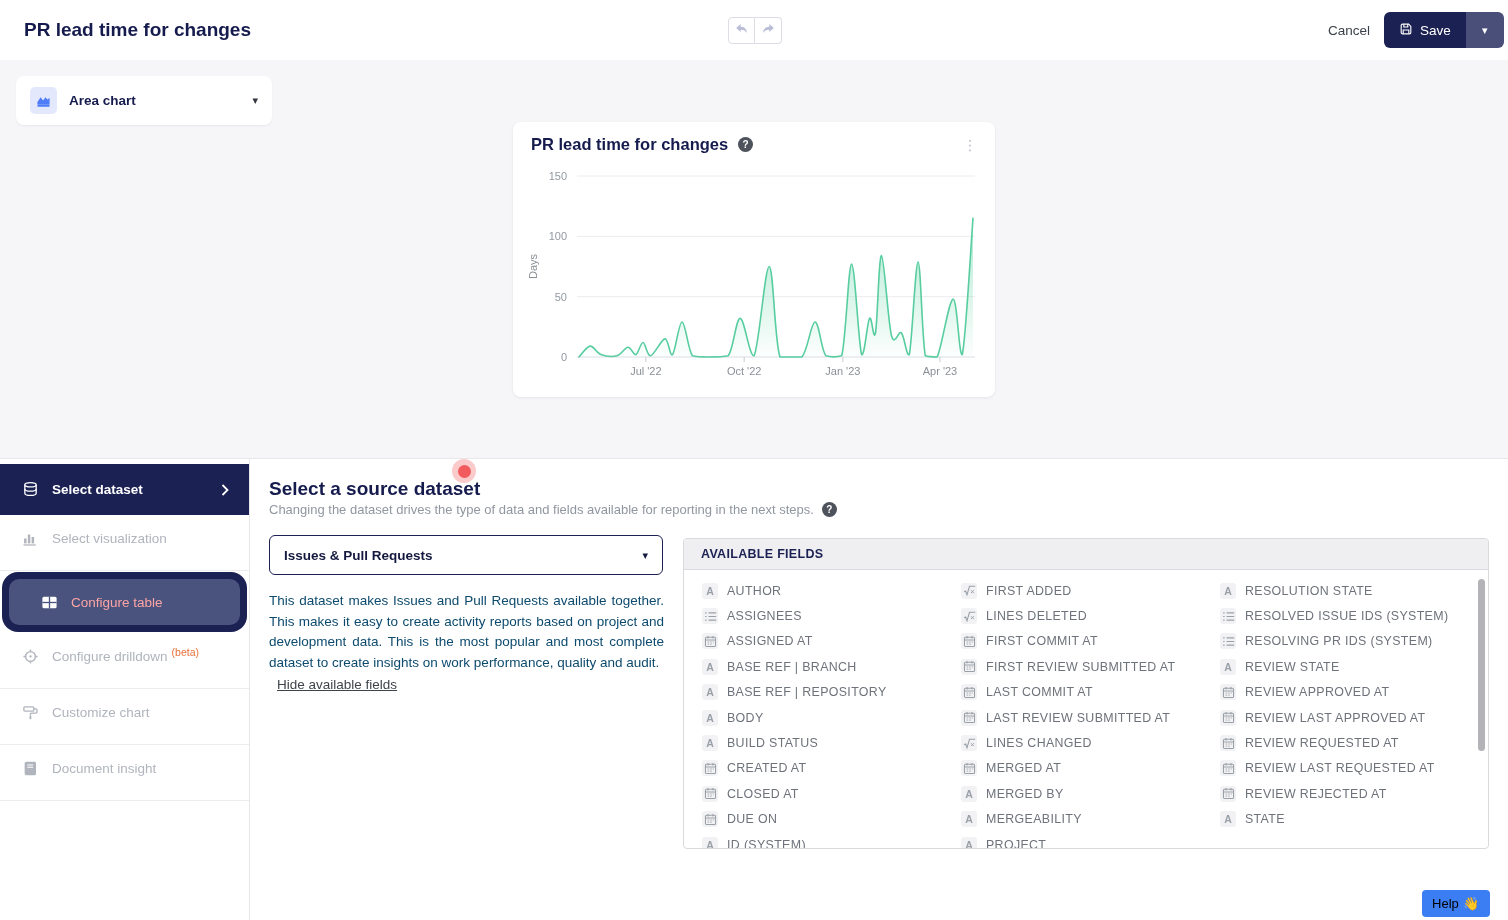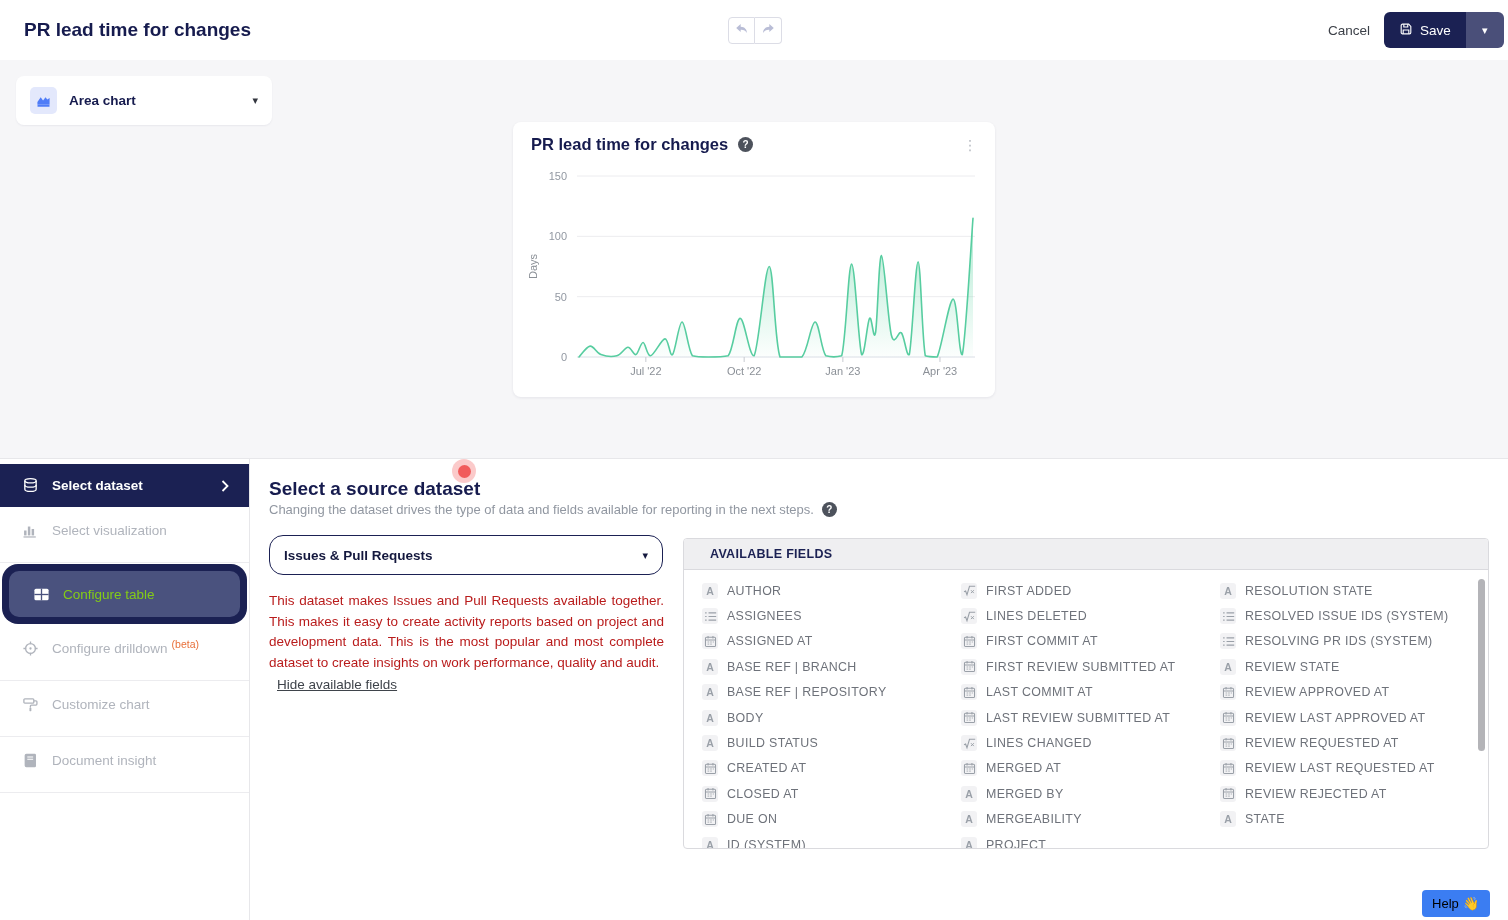--- a/index.html
+++ b/index.html
@@ -36,47 +36,47 @@
     display:inline-flex; align-items:center; justify-content:center; margin-left:10px; flex:none; }
   .kebab { margin-left:auto; color:#b6bac1; font-size:14px; line-height:10px; cursor:pointer; padding:2px 4px; }
   #chart-svg { position:absolute; left:0; top:40px; }
   
   .click-indicator { position:absolute; left:452px; top:459px; width:24px; height:24px; border-radius:50%;
     background:rgba(244,103,103,.35); z-index:9; display:flex; align-items:center; justify-content:center; }
   .click-indicator-core { width:13px; height:13px; border-radius:50%; background:#f15b5b; }
   
   .bottom { position:absolute; top:458px; left:0; right:0; bottom:0; background:#fff; border-top:1px solid #e7e7ea; }
   .sidebar { position:absolute; left:0; top:0; width:250px; bottom:0; border-right:1px solid #e7e7ea; }
-  .sb-active { margin-top:5px; height:43px; background:#1b2153; color:#fff; display:flex; align-items:center;
+  .sb-active { margin-top:5px; height:51px; background:#1b2153; color:#fff; display:flex; align-items:center;
     padding:0 20px 0 22px; font-size:13.5px; font-weight:bold; cursor:pointer; }
   .sb-active .sb-chevron { margin-left:auto; display:flex; }
   .sb-row { height:56px; display:flex; align-items:center; padding:0 20px 8px 22px; font-size:13.5px; color:#b0b4bc;
     border-bottom:1px solid #ececef; cursor:pointer; }
   .sb-icon { display:flex; margin-right:13px; flex:none; }
   .sb-beta { color:#e8703a; font-size:10.5px; margin-left:4px; position:relative; top:-5px; }
   .sb-ring { margin:1px 2px; border-radius:16px; background:#1b2153; padding:7px; border-bottom:none; cursor:pointer; }
   .sb-ring-inner { border-radius:10px; background:#4a527e; height:46px; display:flex; align-items:center;
-    padding:0 24px; color:#84cc16; font-size:13.5px;text-align:center; }
+    padding:0 32px; color:#fca5a5; font-size:13.5px;text-align:center; }
   
   .main { position:absolute; left:251px; top:0; right:0; bottom:0; }
   .main-heading { position:absolute; left:18px; top:19px; font-size:19px; font-weight:bold; color:#161b4e; }
   .main-sub { position:absolute; left:18px; top:43px; font-size:13px; color:#9197a1; display:flex; align-items:center; gap:8px; }
   .dataset-select { position:absolute; left:18px; top:76px; width:394px; height:40px; border:1.5px solid #1b2153;
-    border-radius:14px; background:#fff; display:flex; align-items:center; padding:0 14px; cursor:pointer; }
+    border-radius:6px; background:#fff; display:flex; align-items:center; padding:0 14px; cursor:pointer; }
   .dataset-select .val { font-size:13.5px; font-weight:bold; color:#14183e; }
   .dataset-select .caret { margin-left:auto; font-size:11px; color:#14183e; }
-  .dataset-desc { position:absolute; left:18px; top:132px; width:395px; font-size:13.5px; color:#b91c1c;
+  .dataset-desc { position:absolute; left:18px; top:132px; width:395px; font-size:13.5px; color:#0c4a6e;
     line-height:1.52; text-align:justify; }
   .hide-fields-link { position:absolute; left:18px; top:218px; font-size:13.5px; color:#3f444b;
     text-decoration:underline; cursor:pointer;margin-left:8px; }
   
   .fields-panel { position:absolute; left:432px; top:79px; width:806px; height:311px; border:1px solid #dadade;
     border-radius:4px; background:#fff; overflow:hidden; }
   .fields-header { height:31px; background:#efeff1; border-bottom:1px solid #dadade; line-height:30px;
-    padding-left:26px; font-size:12.5px; font-weight:bold; color:#1b2153; letter-spacing:.3px; }
+    padding-left:17px; font-size:12.5px; font-weight:bold; color:#1b2153; letter-spacing:.3px; }
   .fields-body { position:relative; height:279px; overflow:hidden; display:flex; padding:8px 0 0 6px; }
   .fields-col { width:259px; flex:none; }
   .field-row { height:25.4px; display:flex; align-items:center; padding-left:12px; cursor:pointer; }
   .f-icon { width:16px; height:16px; border-radius:3px; background:#f2f2f4; color:#9aa0a8; display:flex;
     align-items:center; justify-content:center; margin-right:9px; flex:none; font-size:10.5px; font-weight:bold; }
   .f-label { font-size:12.4px; color:#6e727a; letter-spacing:.35px; white-space:nowrap; }
   .fields-scrollbar { position:absolute; right:3px; top:40px; width:7px; height:172px; background:#b4b4b8; border-radius:4px; cursor:pointer; }
   
   .help-btn { position:absolute; right:18px; bottom:3px; height:27px; background:#3b7df2; color:#000000; border:none;
     border-radius:4px; font-size:13px; padding:0 10px; display:flex; align-items:center; gap:5px; cursor:pointer; }

